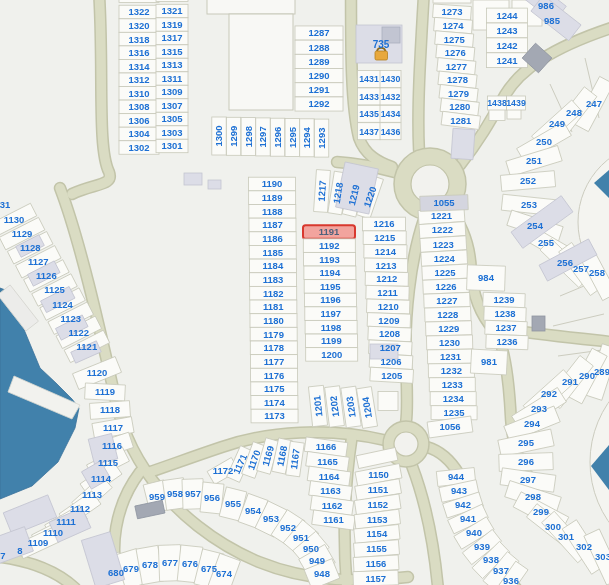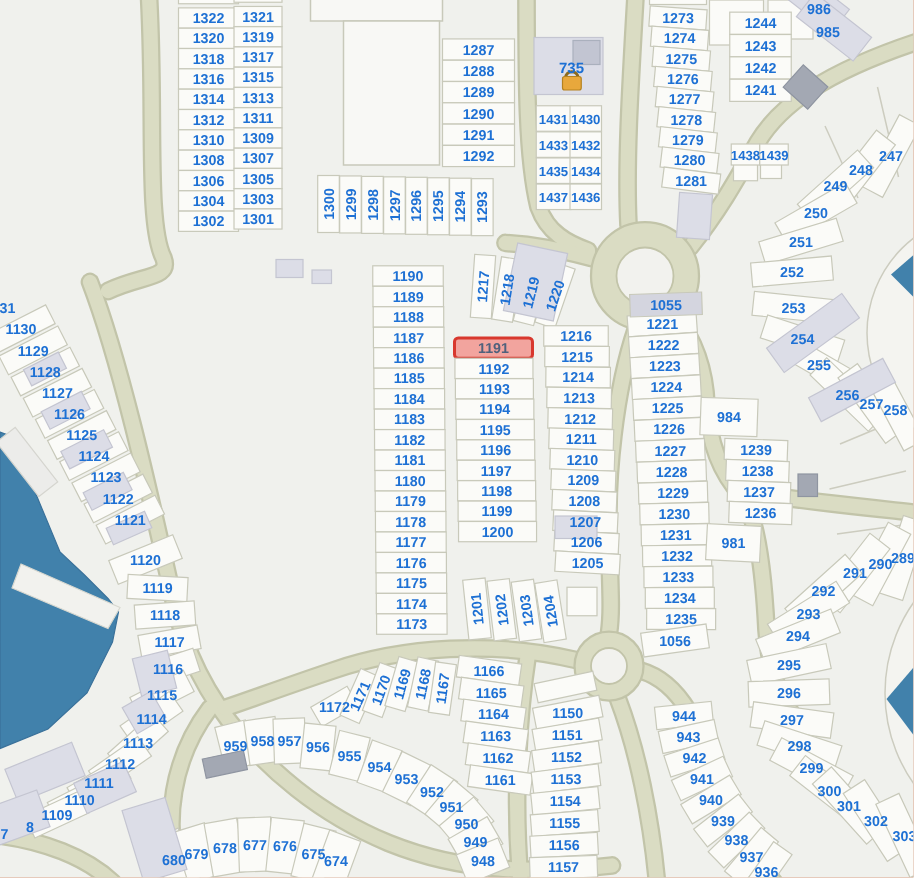--- a/index.html
+++ b/index.html
@@ -1,16 +1,16 @@
 <!DOCTYPE html>
 <html><head>
 <meta charset="utf-8">
 <style>
   html,body{margin:0;padding:0;background:#f0f1ed;}
-  #stage{position:relative;width:609px;height:585px;overflow:hidden;background:#c2410c;}
+  #stage{position:relative;width:609px;height:585px;overflow:hidden;background:#86efac;}
   svg{display:block;}
   text{font-family:"Liberation Sans",sans-serif;}
   .road-c{stroke:#c2c4a9;stroke-width:12.5;fill:none;stroke-linecap:round;}
   .road-f{stroke:#dadcc3;stroke-width:9.5;fill:none;stroke-linecap:round;}
   .fanline{stroke:#ccccbf;stroke-width:1;fill:none;}
   .bldg{fill:#dcdde7;stroke:#c4c5d1;stroke-width:0.8;}
   .bldg-dark{fill:#a3a8b3;stroke:#8f95a1;stroke-width:0.8;}
   .bldg-white{fill:#f8f8f5;stroke:#c8c9ba;stroke-width:1;}
 </style>
 </head>

